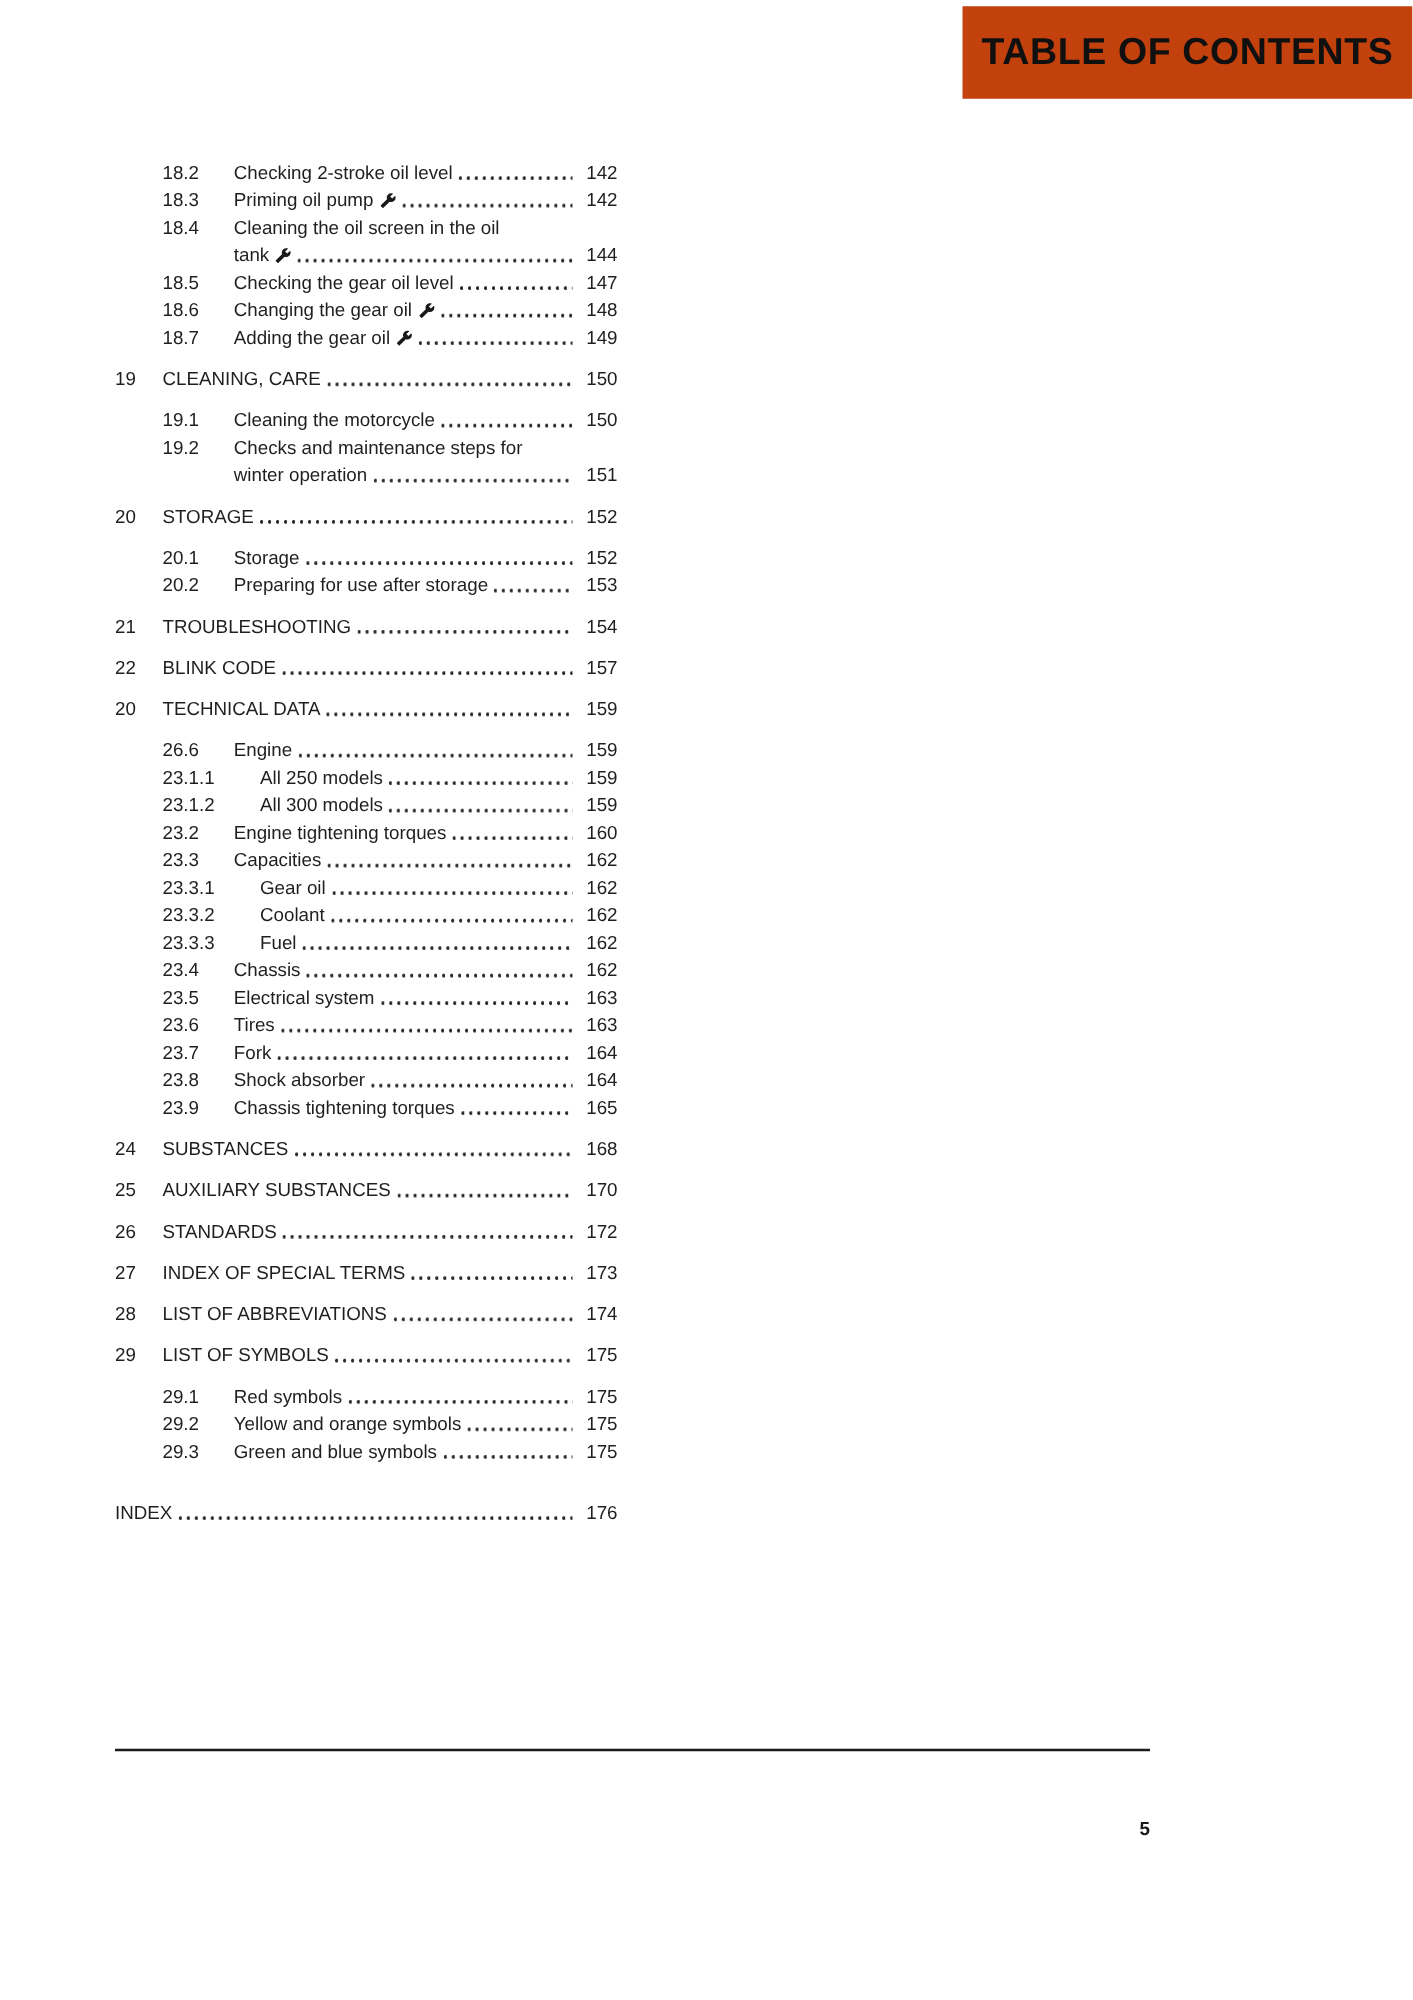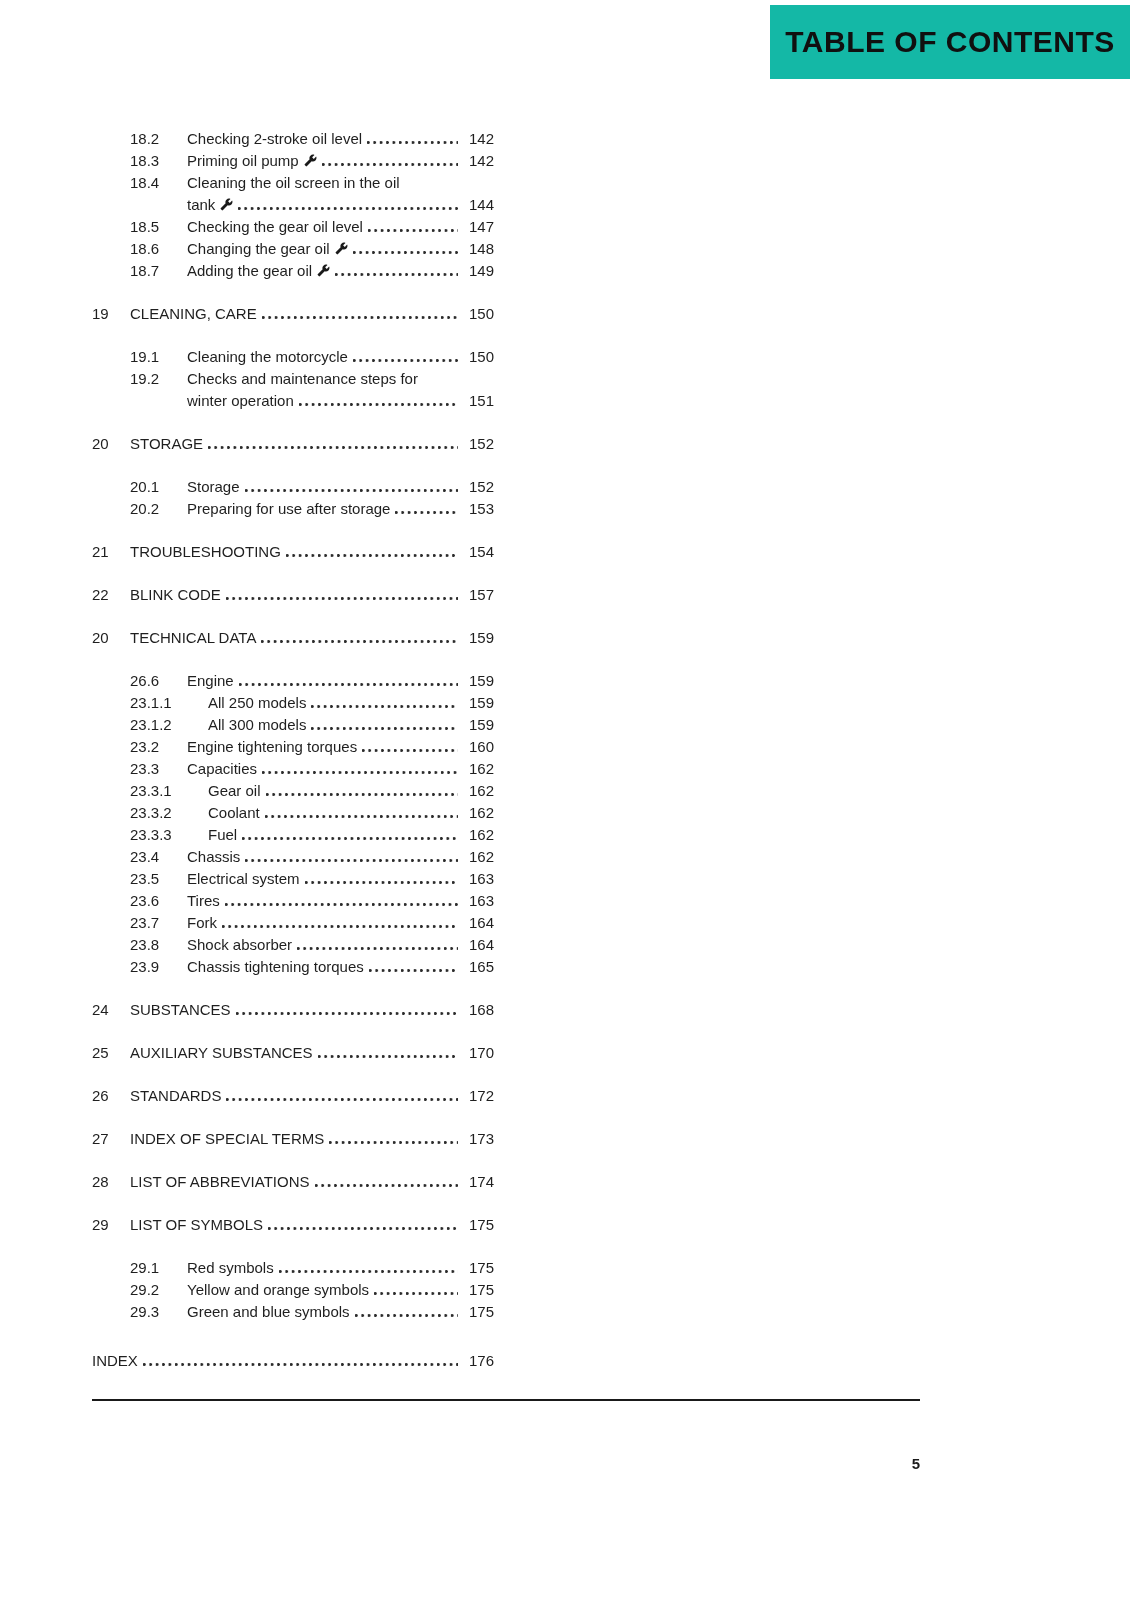--- a/index.html
+++ b/index.html
@@ -19,21 +19,21 @@
     background: #ffffff;
   }
 
   
   .header-band {
     position: absolute;
     top: 5px;
     left: 770px;
     right: 0;
     height: 74px;
-    background: #14b8a6;
+    background: #c2410c;
     display: flex;
     align-items: center;
     justify-content: center;
   }
   .header-title {
     font-size: 30px;
     font-weight: bold;
     letter-spacing: 0.5px;
     color: #101010;
     white-space: nowrap;
@@ -45,21 +45,21 @@
     top: 128px;
     left: 92px;
     width: 402px;
     font-size: 15px;
     line-height: 22px;
   }
   .toc-row {
     display: flex;
     align-items: flex-start;
   }
-  .toc-row.lvl1 { margin: 21px 0; justify-content: space-between; }
+  .toc-row.lvl1 { margin: 11px 0; justify-content: space-between; }
   .toc-row.lvl0 { margin-top: 27px; }
   .toc-row.lvl2, .toc-row.lvl3 { padding-left: 38px; }
 
   .col-num { flex: 0 0 auto; }
   .lvl1 .col-num { width: 38px; }
   .lvl2 .col-num { width: 57px; }
   .lvl3 .col-num { width: 78px; }
   .lvl0 .col-num { width: 0; }
 
   .col-body { flex: 1 1 auto; min-width: 0; }

